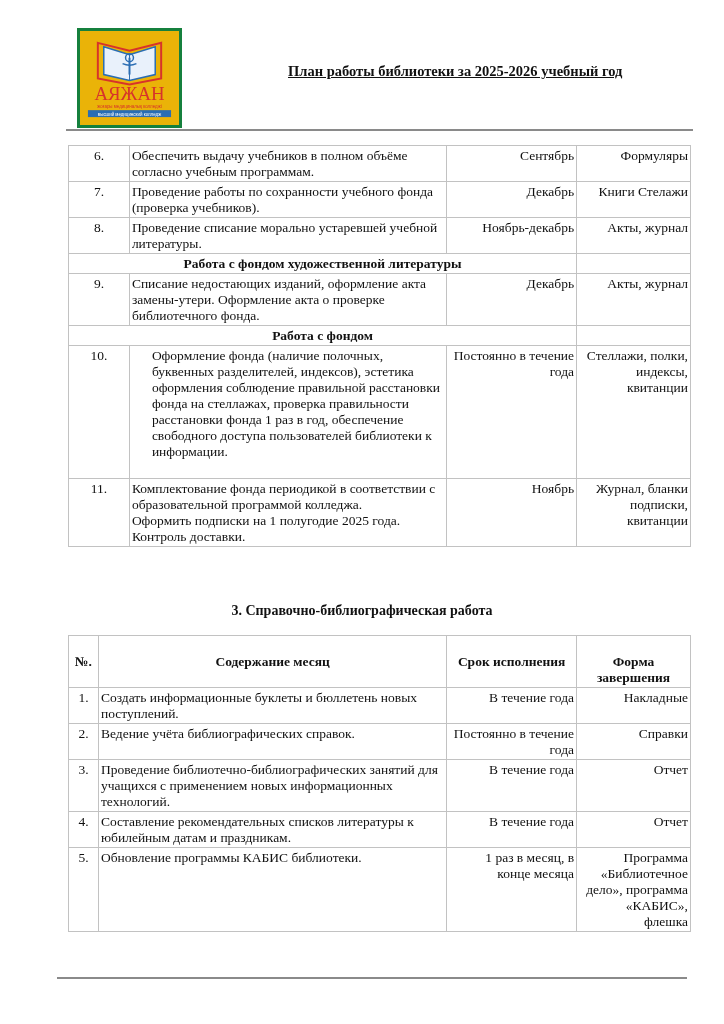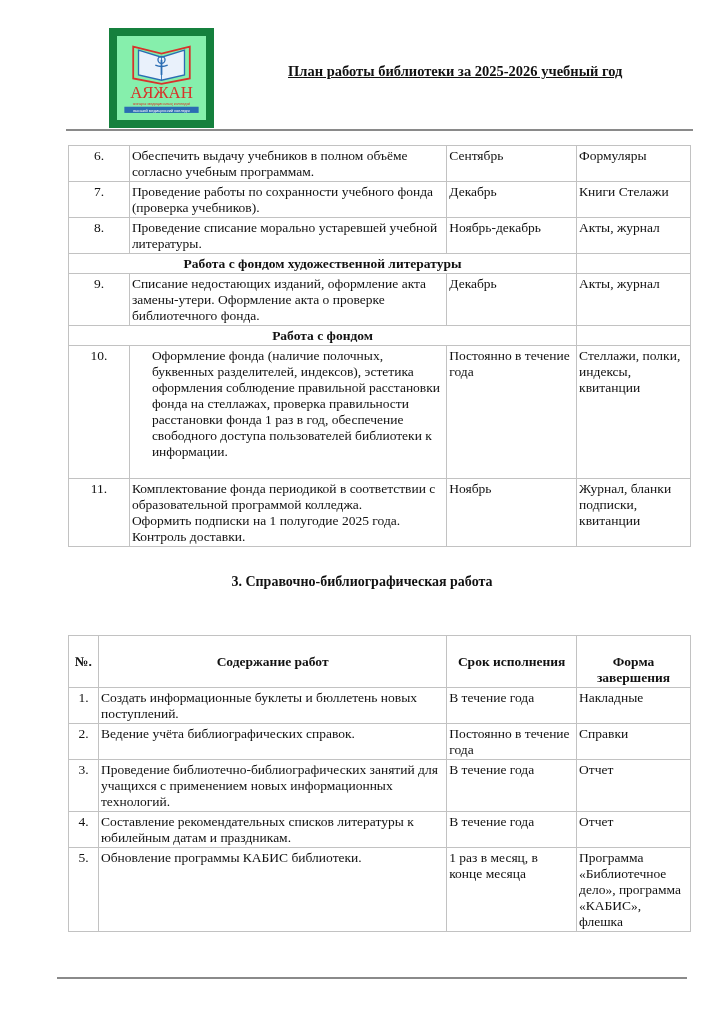--- a/index.html
+++ b/index.html
@@ -1,32 +1,32 @@
 <!DOCTYPE html>
 <html><head>
 <meta charset="utf-8">
 <style>
   html, body { margin:0; padding:0; background:#ffffff; }
   body { width:724px; height:1024px; position:relative; overflow:hidden;
          font-family:"Liberation Serif", serif; color:#111; }
   .logo { position:absolute; left:77px; top:28px; width:105px; height:100px;
-          border:8px solid #15803d; box-sizing:border-box; background:#86efac;margin-left:32px; }
+          border:3px solid #15803d; box-sizing:border-box; background:#eab308; }
   .logo svg { width:100%; height:100%; display:block; }
   .doc-title { position:absolute; left:288px; top:63px; font-size:14.5px; font-weight:bold;text-decoration:underline; }
   .hr-top { position:absolute; left:66px; top:129px; width:627px; height:2px; background:#8a8a8a; }
   .hr-bot { position:absolute; left:57px; top:977px; width:630px; height:2px; background:#8a8a8a; }
   table { position:absolute; border-collapse:collapse; font-size:13.5px; line-height:16px; }
   td, th { border:1px solid #c2c2c2; vertical-align:top; padding:2px 2px 1px 2px; }
   .t1 { left:68px; top:145px; width:623px; }
   .t2 { left:68px; top:635px; width:623px; }
   .c-num { text-align:center; }
-  .c-center { text-align:left; }
+  .c-center { text-align:right; }
   .sect td.sect-title { text-align:center; font-weight:bold;margin-left:28px; }
   th { font-weight:bold; text-align:center; vertical-align:middle; }
-  .sec3 { position:absolute; left:0; width:724px; top:574px; text-align:center; font-weight:bold; font-size:14px; }
+  .sec3 { position:absolute; left:0; width:724px; top:603px; text-align:center; font-weight:bold; font-size:14px; }
 </style>
 </head>
 <body>
 
 <div class="logo">
   <svg viewBox="0 0 100 95">
     <path d="M18 12 L50 20 L82 12 L82 48 L50 54 L18 48 Z" fill="none" stroke="#d7332b" stroke-width="2"></path>
     <path d="M24 16 L50 24 L76 16 L76 44 L50 50 L24 44 Z" fill="#e9f1fb" stroke="#2a6db3" stroke-width="1.5"></path>
     <line x1="50" y1="24" x2="50" y2="50" stroke="#2a6db3" stroke-width="1"></line>
     <circle cx="50" cy="27" r="4" fill="none" stroke="#2a6db3" stroke-width="1.5"></circle>
@@ -102,21 +102,21 @@
 <table class="t2">
   <colgroup>
       <col style="width:30px">
       <col style="width:349px">
       <col style="width:130px">
       <col style="width:114px">
     </colgroup>
   <thead>
     <tr style="height:52px">
       <th>№.</th>
-      <th>Содержание работ</th>
+      <th>Содержание месяц</th>
       <th>Срок исполнения</th>
       <th style="vertical-align:bottom">Форма завершения</th>
     </tr>
   </thead>
   <tbody id="t2body">
       <tr>
         <td class="c-num">1.</td>
         <td>Создать информационные буклеты и бюллетень новых поступлений.</td>
         <td class="c-center">В течение года</td>
         <td class="c-center">Накладные</td>

